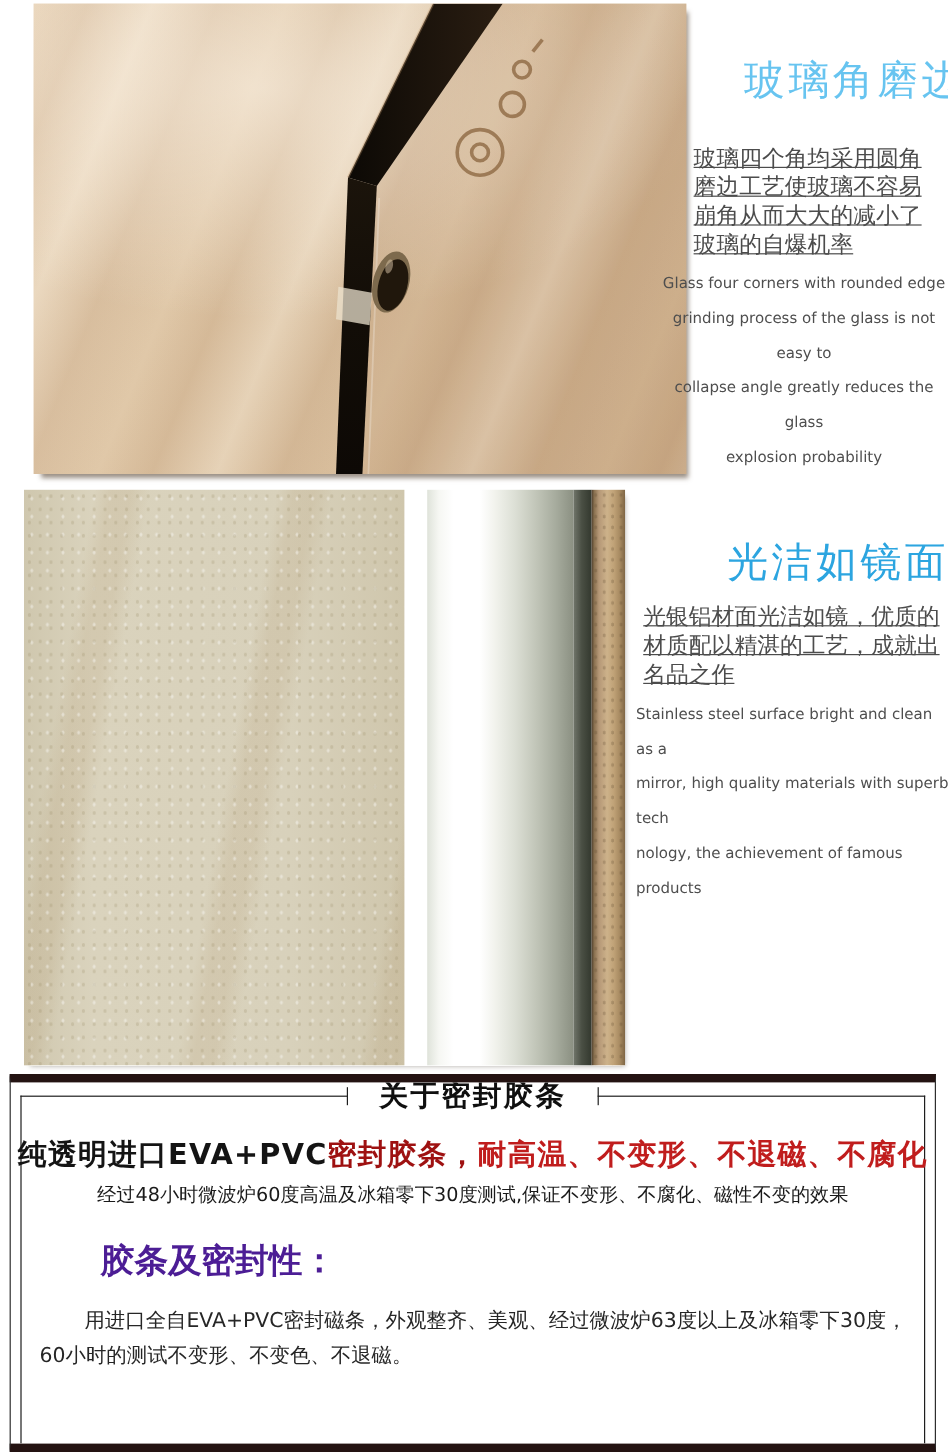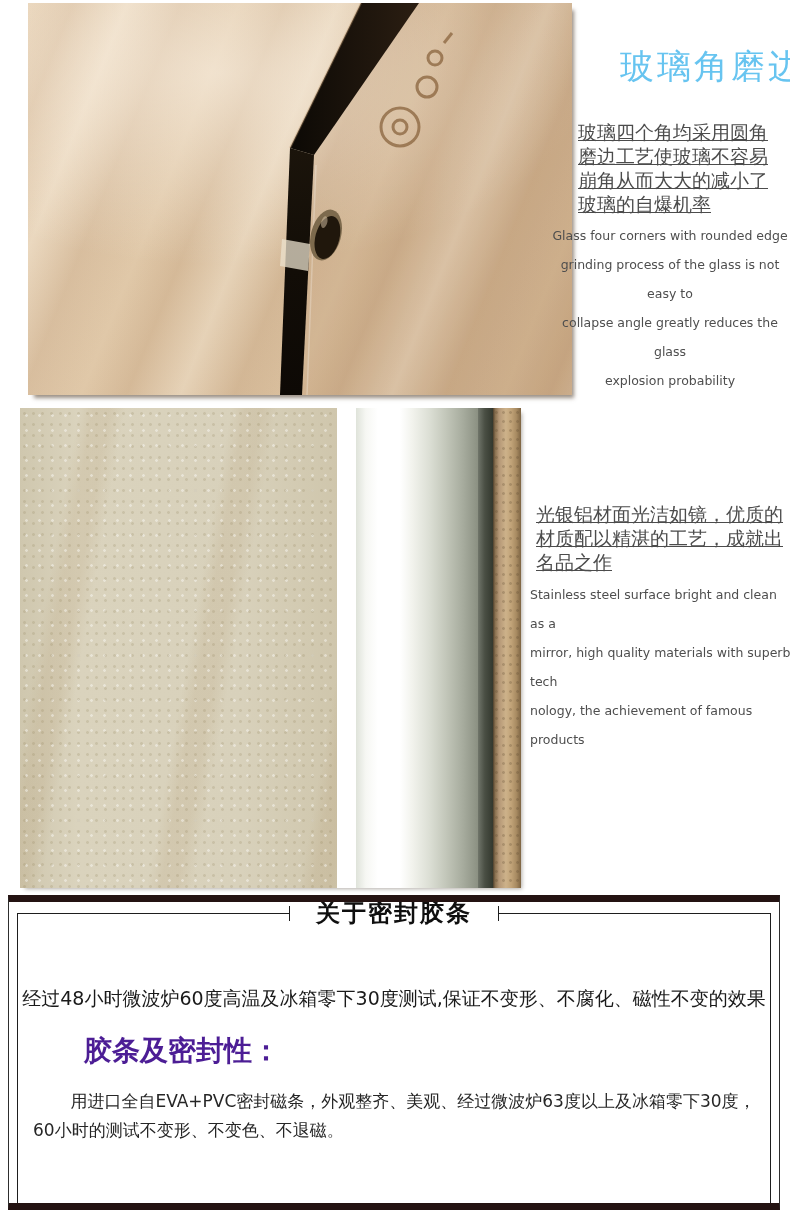--- a/index.html
+++ b/index.html
@@ -77,21 +77,21 @@
   .inner-sides{
     position:absolute;left:8px;right:8px;top:11px;bottom:0;
     border-left:1px solid #1e1e1e;border-right:1px solid #1e1e1e;pointer-events:none;
   }
   .title-row{position:absolute;left:8px;right:8px;top:0;height:22px;display:flex;align-items:center;}
   .tline{flex:1;height:1px;background:#1e1e1e;position:relative;}
   .tline-l::after{content:"";position:absolute;right:0;top:-7px;width:1px;height:15px;background:#1e1e1e;}
   .tline-r::before{content:"";position:absolute;left:0;top:-7px;width:1px;height:15px;background:#1e1e1e;}
   .box-title{margin:0 26px;font-size:24px;font-weight:bold;color:#0f0f0f;letter-spacing:2px;white-space:nowrap;}
   .headline{position:absolute;left:0;right:0;top:44px;text-align:center;font-size:24px;font-weight:bold;letter-spacing:1px;white-space:nowrap;}
-  .subline{position:absolute;left:0;right:0;top:84px;text-align:center;font-size:19px;color:#1a1a1a;}
+  .subline{position:absolute;left:0;right:0;top:84px;text-align:center;font-size:16px;color:#1a1a1a;}
   .subheading{position:absolute;left:62px;top:130px;font-size:28px;font-weight:bold;color:#4c1d95;margin-left:13px;}
   .para{position:absolute;left:24px;right:22px;font-size:17px;color:#262626;text-indent:2.2em;margin-top:25px;}
   .para1{top:160px;line-height:29px;}
   .para2{top:216px;line-height:28px;}
 </style>
 </head>
 <body>
 
 <div class="page">
 
@@ -132,28 +132,30 @@
   <div class="zh-body zh1">玻璃四个角均采用圆角磨边工艺使玻璃不容易崩角从而大大的减小了玻璃的自爆机率</div>
   <div class="en-body en1">Glass four corners with rounded edge<br>grinding process of the glass is not easy to<br>collapse angle greatly reduces the glass<br>explosion probability</div>
 
   <div class="photo2">
     <div class="col col-stone"></div>
     <div class="col col-alulines"></div>
     <div class="col col-chrome"></div>
     <div class="col col-darkline"></div>
     <div class="col col-tan"></div>
   </div>
+  <div class="h-blue h2" style="color: rgb(44, 165, 224);">光洁如镜面</div>
   <div class="zh-body zh2">光银铝材面光洁如镜，优质的材质配以精湛的工艺，成就出名品之作</div>
   <div class="en-body en2">Stainless steel surface bright and clean as a<br>mirror, high quality materials with superb tech<br>nology, the achievement of famous products</div>
 
   <div class="box">
     <div class="inner-sides"></div>
     <div class="title-row">
       <div class="tline tline-l"></div>
       <div class="box-title">关于密封胶条</div>
       <div class="tline tline-r"></div>
     </div>
+    <div class="headline"><span style="color: rgb(20, 20, 20);">纯透明进口EVA+PVC</span><span style="color: rgb(158, 17, 17);">密封胶条，</span><span style="color: rgb(192, 29, 29);">耐高温、不变形、不退磁、不腐化</span></div>
     <div class="subline">经过48小时微波炉60度高温及冰箱零下30度测试,保证不变形、不腐化、磁性不变的效果</div>
     <div class="subheading">胶条及密封性：</div>
     <div class="para para1">用进口全自EVA+PVC密封磁条，外观整齐、美观、经过微波炉63度以上及冰箱零下30度，60小时的测试不变形、不变色、不退磁。</div>
   </div>
 
 </div>
 
 </body></html>

